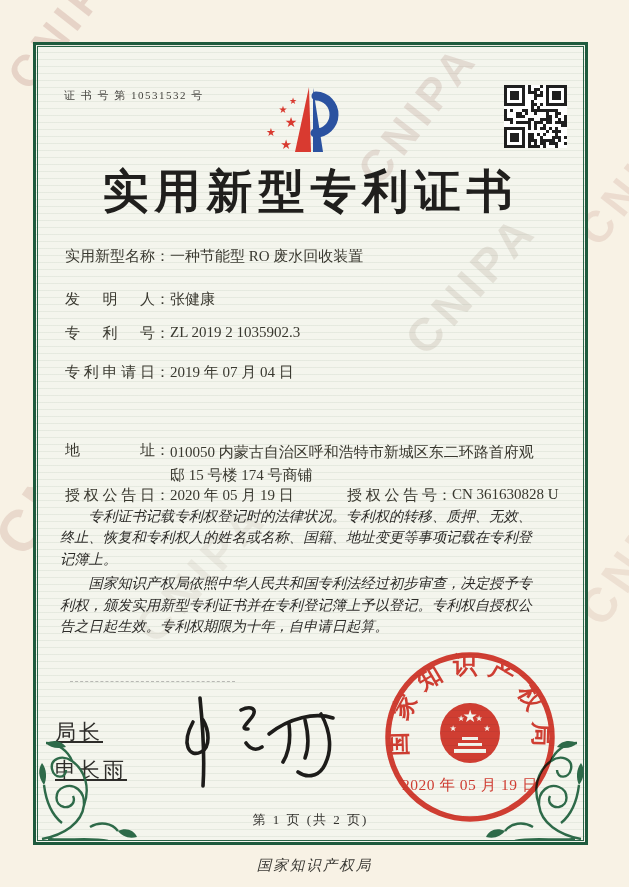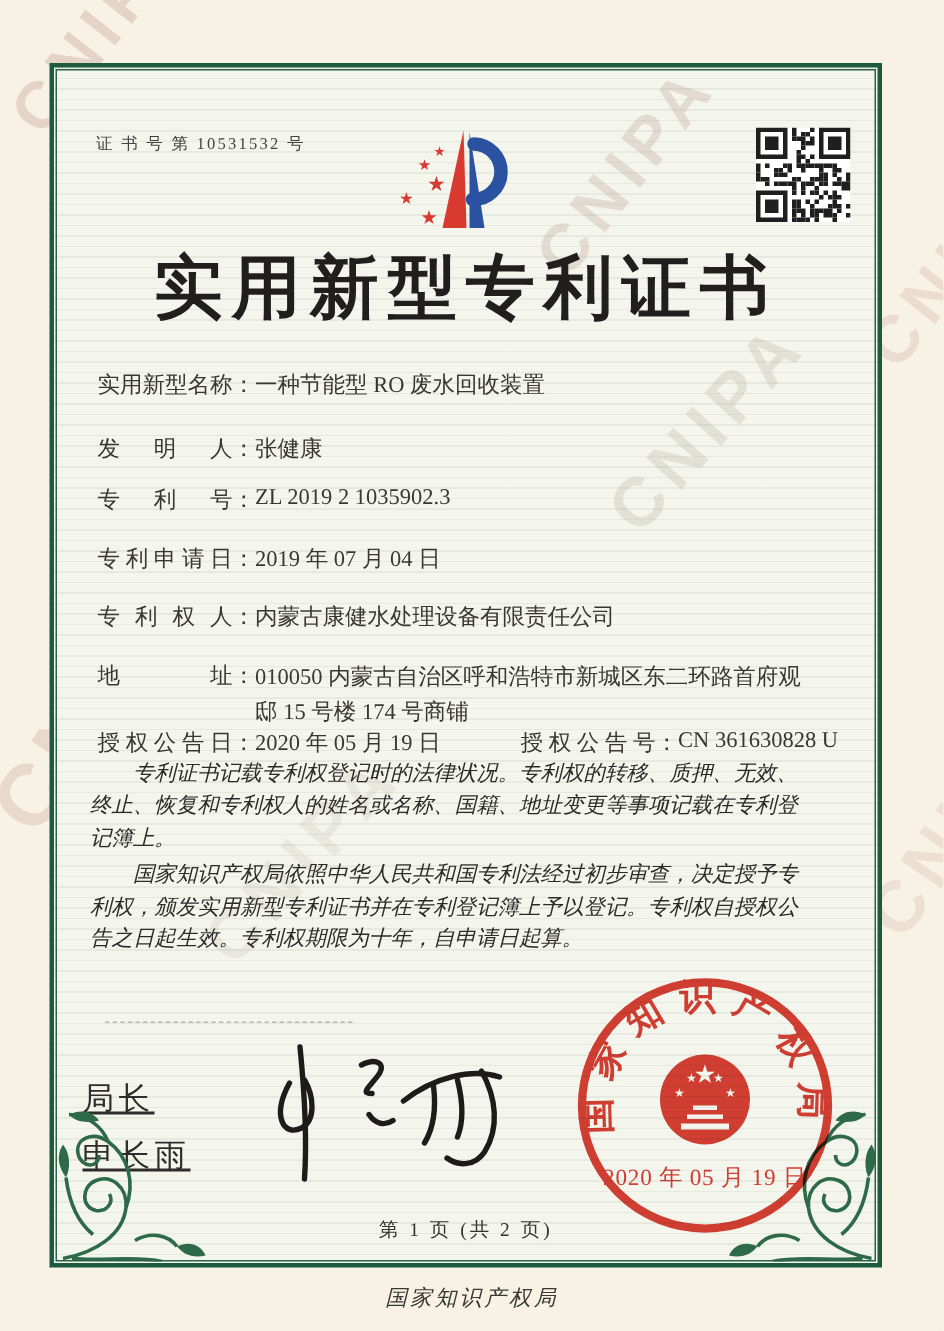--- a/index.html
+++ b/index.html
@@ -213,23 +213,20 @@
     </div>
     <div class="frow" style="top:245px;">
       <span class="flabel">发明人</span><span class="colon">：</span><span class="fvalue">张健康</span>
     </div>
     <div class="frow" style="top:279px;">
       <span class="flabel">专利号</span><span class="colon">：</span><span class="fvalue">ZL 2019 2 1035902.3</span>
     </div>
     <div class="frow" style="top:318px;">
       <span class="flabel">专利申请日</span><span class="colon">：</span><span class="fvalue">2019 年 07 月 04 日</span>
     </div>
-    <div class="frow" style="top:357px;">
-      <span class="flabel">专利权人</span><span class="colon">：</span><span class="fvalue">内蒙古康健水处理设备有限责任公司</span>
-    </div>
     <div class="frow" style="top:396px;">
       <span class="flabel">地址</span><span class="colon">：</span><span class="fvalue wrap">010050 内蒙古自治区呼和浩特市新城区东二环路首府观邸 15 号楼 174 号商铺</span>
     </div>
     <div class="frow" style="top:441px;">
       <span class="flabel">授权公告日</span><span class="colon">：</span><span class="fvalue">2020 年 05 月 19 日</span>
       <span class="grant2">
         <span class="flabel">授权公告号</span><span class="colon">：</span><span class="fvalue">CN 361630828 U</span>
       </span>
     </div>
 

